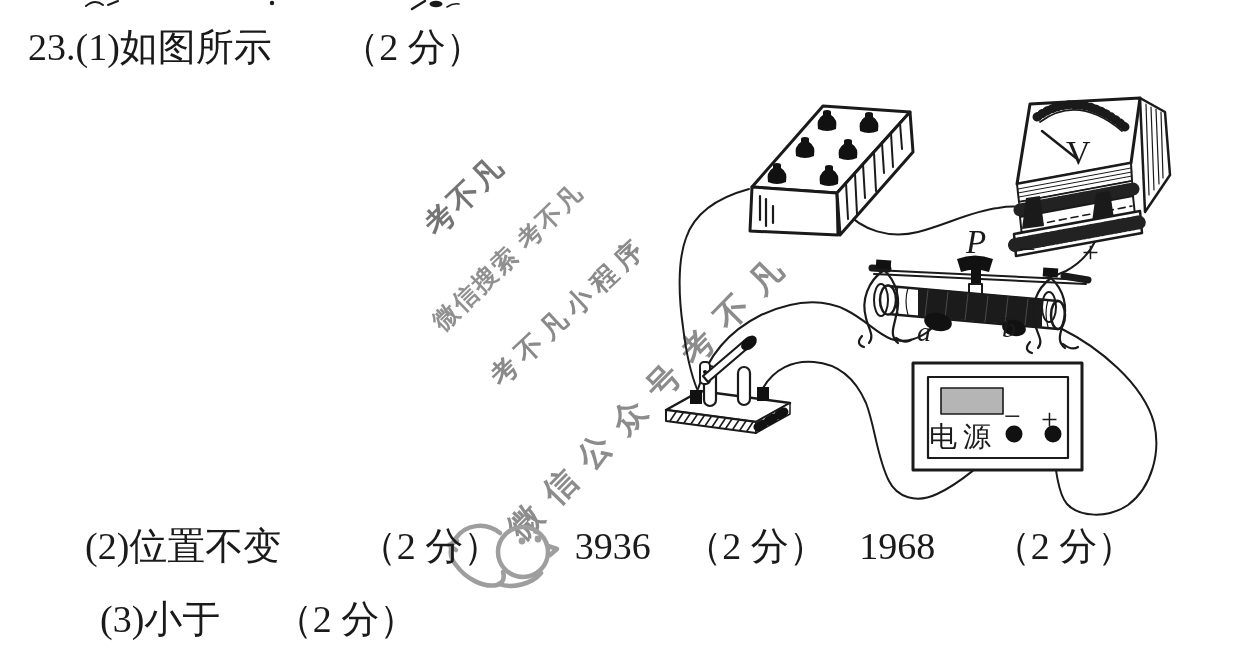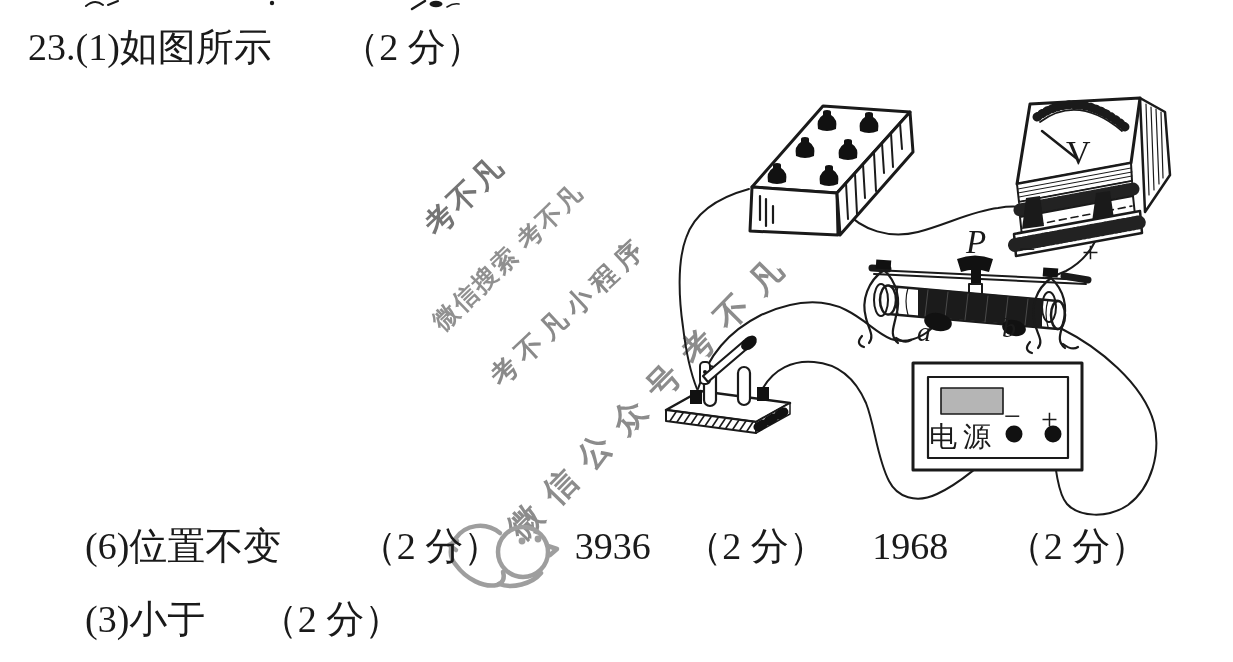--- a/index.html
+++ b/index.html
@@ -169,26 +169,26 @@
 
     </g>
   </svg>
 
   <div class="layer txt-layer">
     <div class="ansline" style="left:28px;top:25px;">
       <span class="seg">23.(1)如图所示</span>
       <span class="seg" style="margin-left:60px;">（2 分）</span>
     </div>
     <div class="ansline" style="left:85px;top:524px;">
-      <span class="seg">(6)位置不变</span>
+      <span class="seg">(2)位置不变</span>
       <span class="seg" style="margin-left:68px;">（2 分）</span>
       <span class="seg" style="margin-left:64px;">3936</span>
       <span class="seg" style="margin-left:24px;">（2 分）</span>
-      <span class="seg" style="margin-left:36px;">1968</span>
+      <span class="seg" style="margin-left:23px;">1968</span>
       <span class="seg" style="margin-left:48px;">（2 分）</span>
     </div>
-    <div class="ansline" style="left:85px;top:597px;">
+    <div class="ansline" style="left:100px;top:597px;">
       <span class="seg">(3)小于</span>
       <span class="seg" style="margin-left:45px;">（2 分）</span>
     </div>
   </div>
 
 </div>
 
 </body></html>

